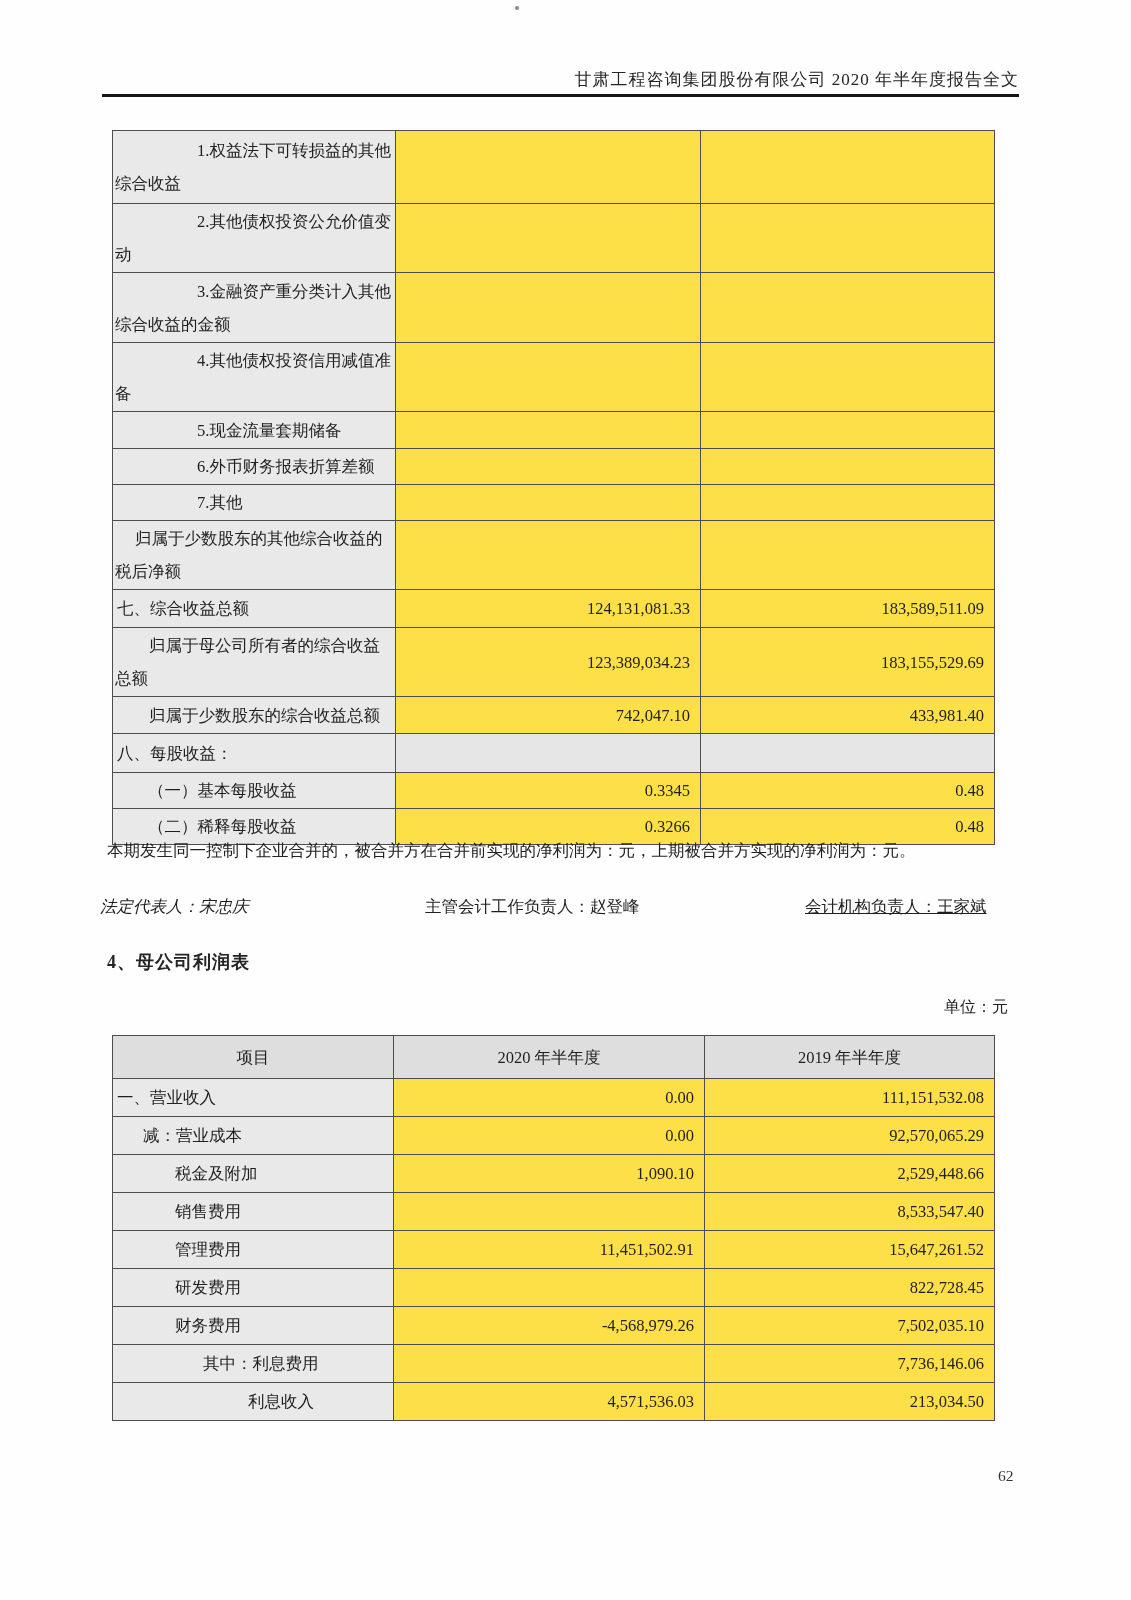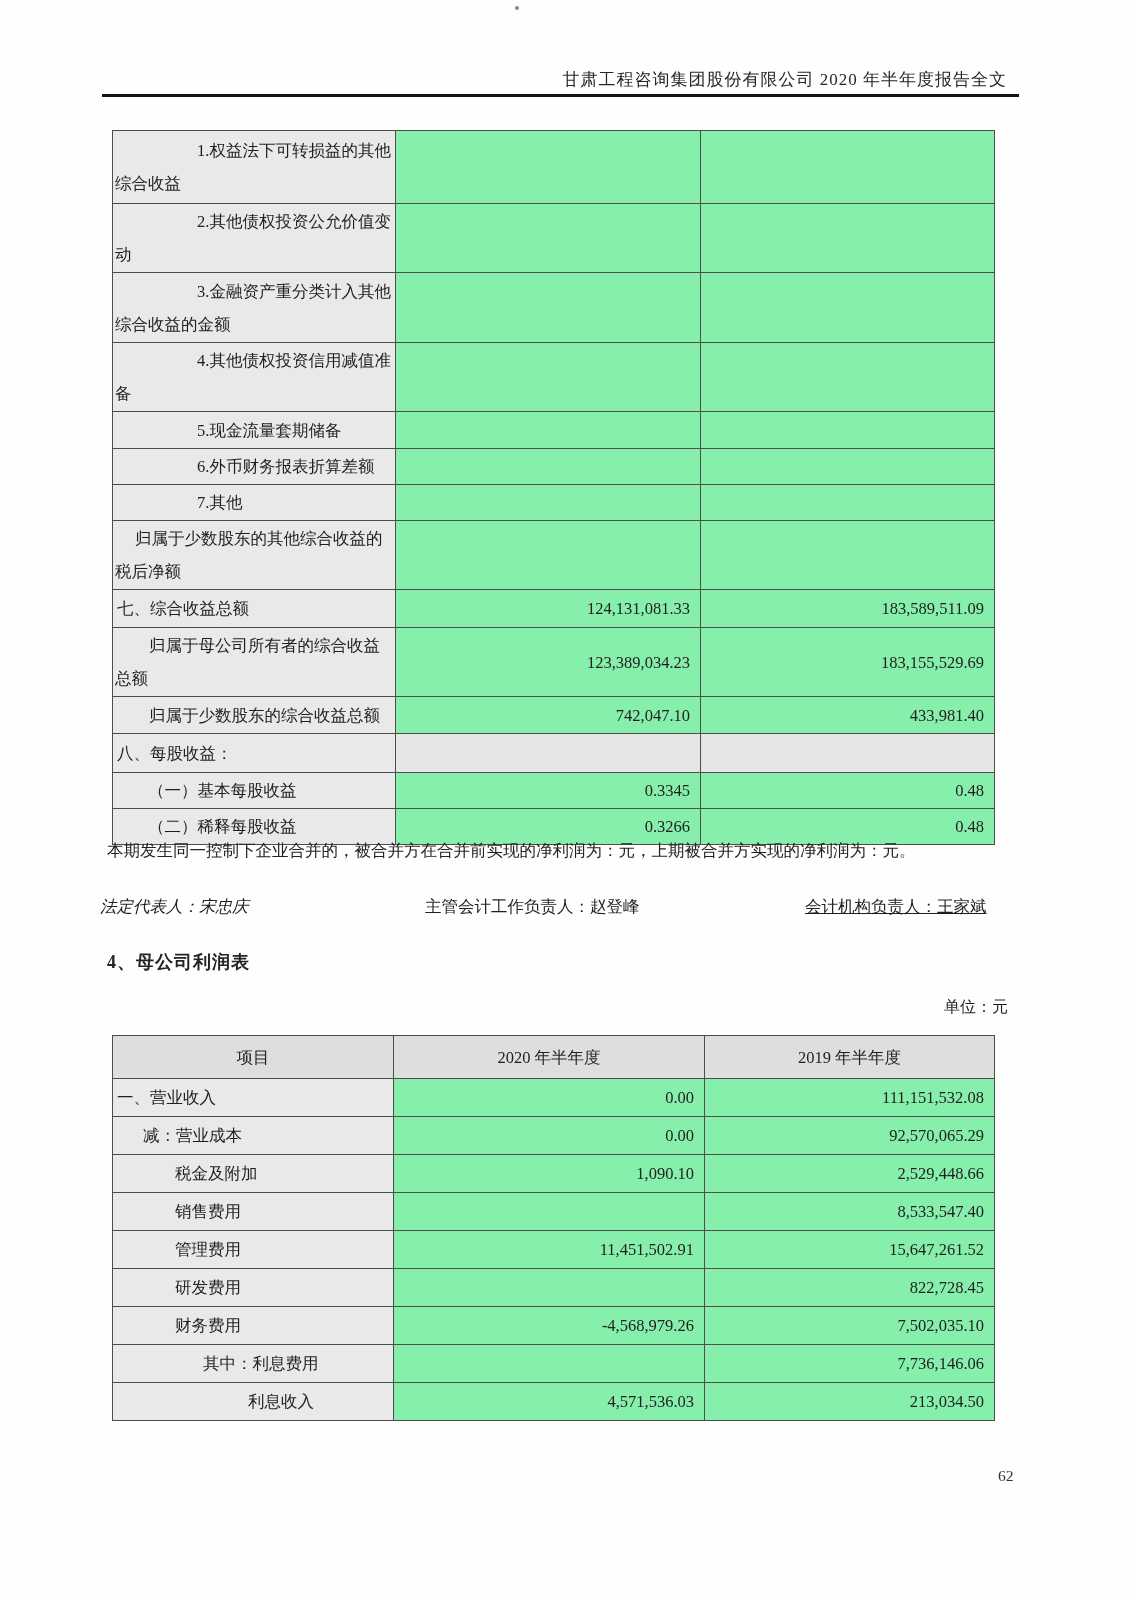--- a/index.html
+++ b/index.html
@@ -14,21 +14,21 @@
   }
   .page { position: absolute; inset: 0; background: #fefefe; }
 
   .top-dot {
     position: absolute; left: 515px; top: 6px;
     width: 4px; height: 4px; border-radius: 50%;
     background: #8a8a8a;
   }
 
   .doc-header {
-    position: absolute; top: 68px; right: 124px;
+    position: absolute; top: 68px; right: 112px;
     font-size: 17px; letter-spacing: 1px; color: #262626;
     white-space: nowrap;
   }
   .header-rule {
     position: absolute; left: 102px; top: 94px;
     width: 917px; height: 3px; background: #161616;
   }
 
   table { border-collapse: collapse; table-layout: fixed; }
   td, th {
@@ -39,21 +39,21 @@
     line-height: 33px;
     overflow: hidden;
   }
   .label-cell {
     background: #e9e9e9;
     text-align: left;
     padding: 1px 2px;
     word-break: break-all;
   }
   .value-cell {
-    background: #86efac;
+    background: #fde047;
     text-align: right;
     padding: 1px 10px 1px 2px;
     white-space: nowrap;
   }
   tr.shaded-row .value-cell { background: #e6e6e6; }
   .hdr-cell {
     background: #dedede;
     text-align: center;
     padding: 1px 4px;
   }

